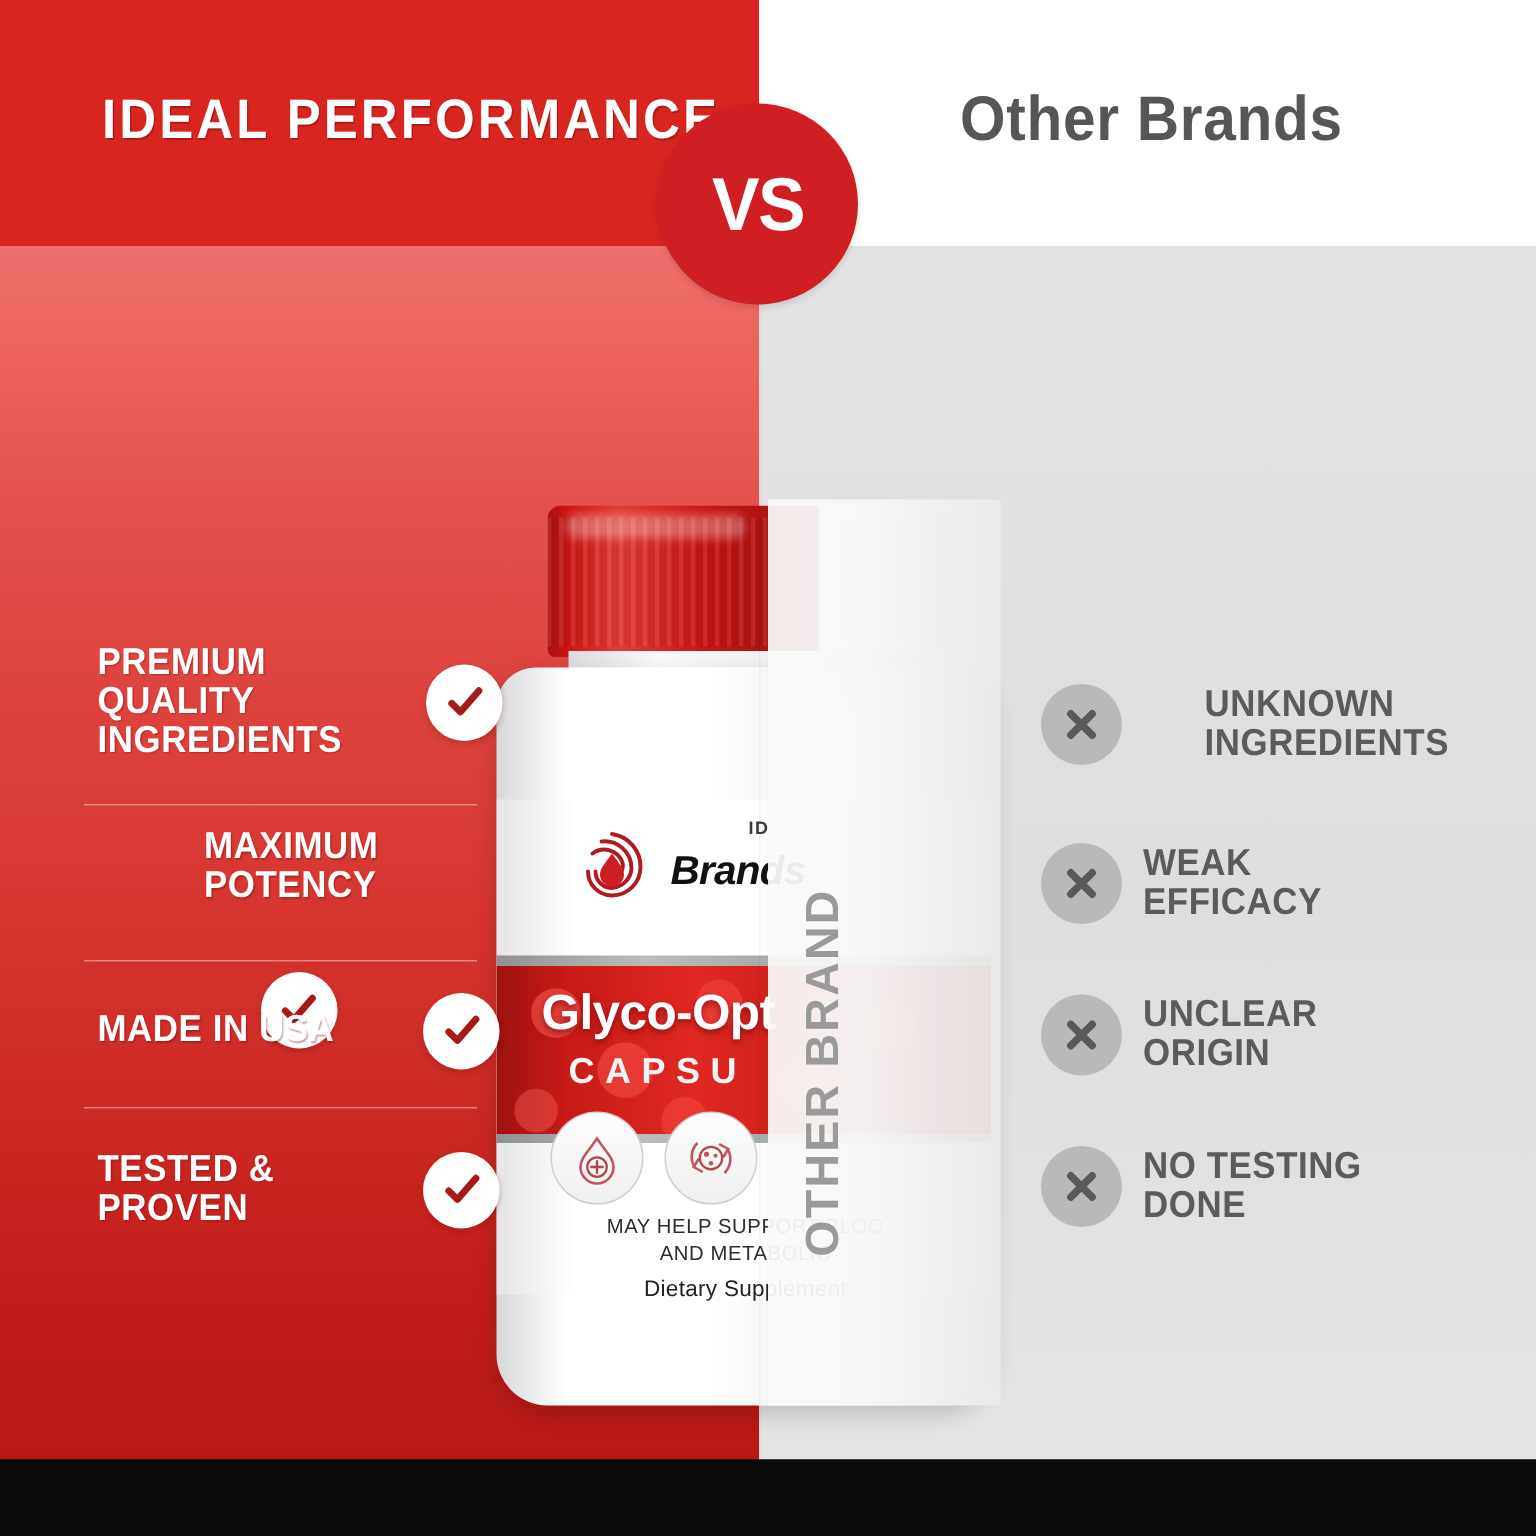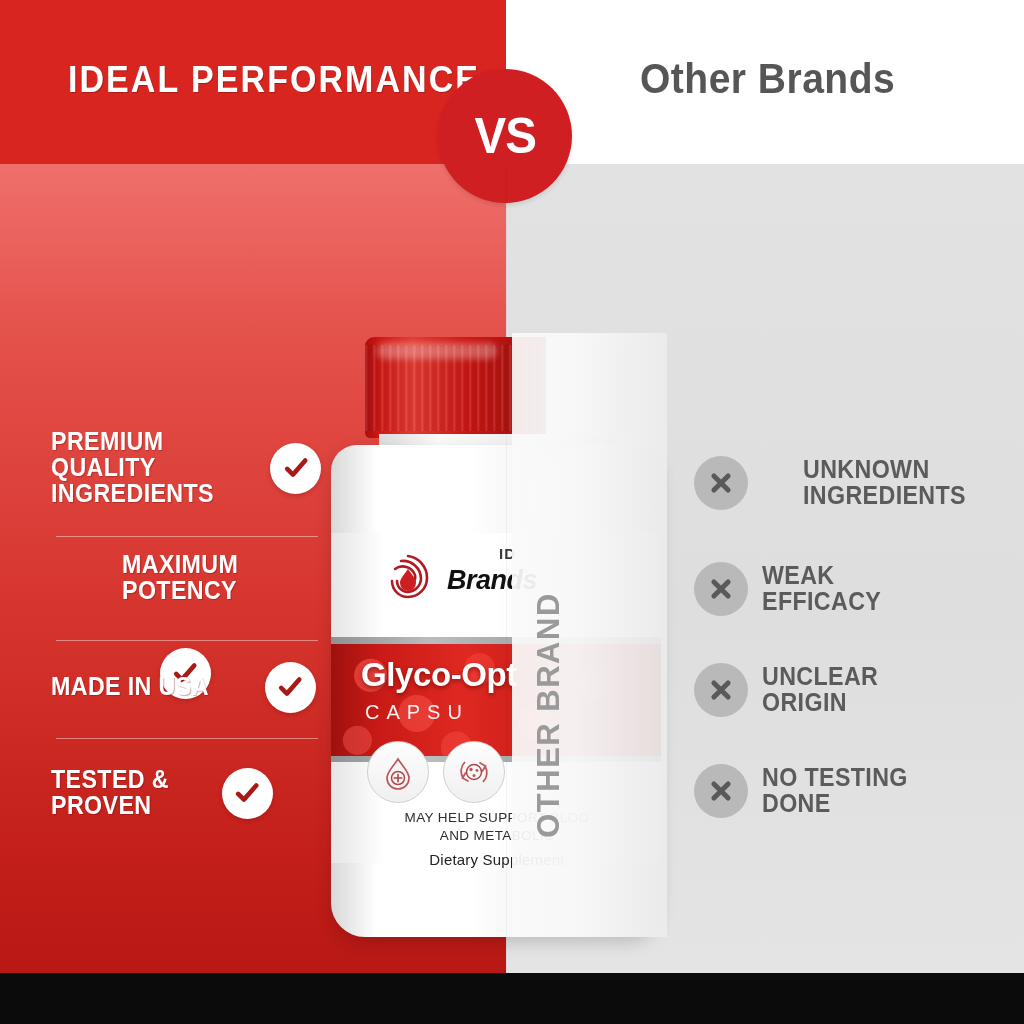--- a/index.html
+++ b/index.html
@@ -49,21 +49,21 @@
     color:#fff;font-size:50px;font-weight:700;letter-spacing:-1px;
     font-family:"Liberation Sans Narrow","Liberation Sans",sans-serif;
     transform:scaleX(.95);
   }
 
   
   .col-left{position:absolute;left:0;top:410px;width:330px;height:440px;z-index:20;}
   .col-right{position:absolute;left:694px;top:430px;width:300px;height:420px;z-index:20;}
 
   .frow{position:absolute;display:flex;align-items:center;}
-  .frow-l{left:51px;width:268px;gap:44px;}
+  .frow-l{left:65px;width:268px;justify-content:space-between;gap:44px;}
   .frow-r{left:0;width:290px;justify-content:flex-start;}
 
   .flabel{
     color:#fff;font-weight:700;font-size:25px;line-height:1.03;
     letter-spacing:.4px;text-transform:uppercase;
     font-family:"Liberation Sans Narrow","Liberation Sans",sans-serif;
     transform:scaleX(.93);transform-origin:left center;
     text-shadow:1px 1px 1px rgba(110,12,10,.35);
     white-space:pre-line;
   }
@@ -133,28 +133,28 @@
       radial-gradient(circle at 38% 92%, rgba(255,90,80,.35) 0 15px, transparent 16px);
   }
   .lbl-bar2{position:absolute;left:0;top:223px;width:330px;height:6px;
     background:linear-gradient(90deg,#8e9294,#b9bdbe 30%,#9aa0a2 70%,#7f8385);}
   .lbl-bot{position:absolute;left:0;top:229px;width:330px;height:101px;
     background:linear-gradient(90deg,#e5e5e5 0%,#ffffff 16%,#ffffff 50%,#f2f2f2 74%,#dcdcdc 100%);}
 
   .lbl-logo{position:absolute;left:46px;top:14px;width:62px;height:62px;}
   .lbl-brand{position:absolute;left:116px;top:32px;color:#111;font-size:27px;
     font-weight:700;font-style:italic;letter-spacing:-.5px;white-space:nowrap;}
-  .lbl-id{position:absolute;left:168px;top:12px;color:#3a3a3a;font-size:15px;
+  .lbl-id{position:absolute;left:168px;top:12px;color:#3a3a3a;font-size:12px;
     font-weight:700;letter-spacing:1px;}
 
   .lbl-title{position:absolute;left:30px;top:123px;color:#fff;font-size:33px;
     font-weight:700;letter-spacing:-.4px;white-space:nowrap;
     text-shadow:0 2px 4px rgba(80,0,0,.55);}
-  .lbl-sub{position:absolute;left:34px;top:168px;color:#f4f4f4;font-size:20px;
-    font-weight:400;letter-spacing:7px;white-space:nowrap;}
+  .lbl-sub{position:absolute;left:48px;top:168px;color:#f4f4f4;font-size:24px;
+    font-weight:700;letter-spacing:7px;white-space:nowrap;}
 
   .lbl-icons{position:absolute;left:36px;top:208px;width:190px;height:60px;display:flex;gap:14px;}
   .licon{width:60px;height:60px;border-radius:50%;
     background:linear-gradient(180deg,#fdfdfd,#f0f0f0);
     border:1px solid #cfcfcf;display:flex;align-items:center;justify-content:center;}
 
   .lbl-claim{position:absolute;left:16px;top:276px;width:300px;text-align:center;
     color:#2d2d2d;font-size:13.5px;font-weight:400;letter-spacing:.4px;line-height:1.35;
     white-space:pre-line;}
   .lbl-diet{position:absolute;left:16px;top:318px;width:300px;text-align:center;

